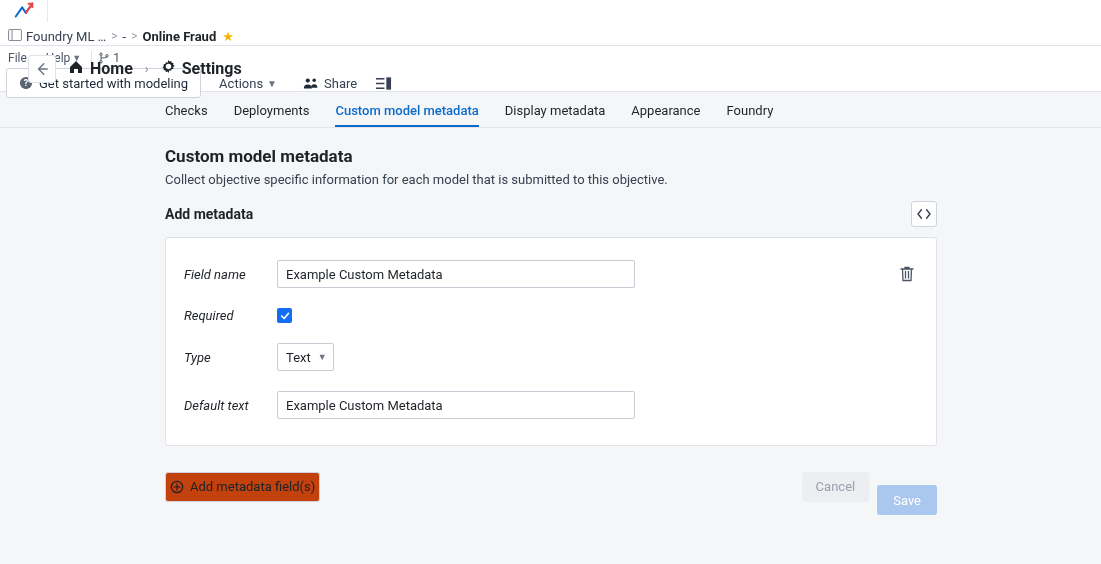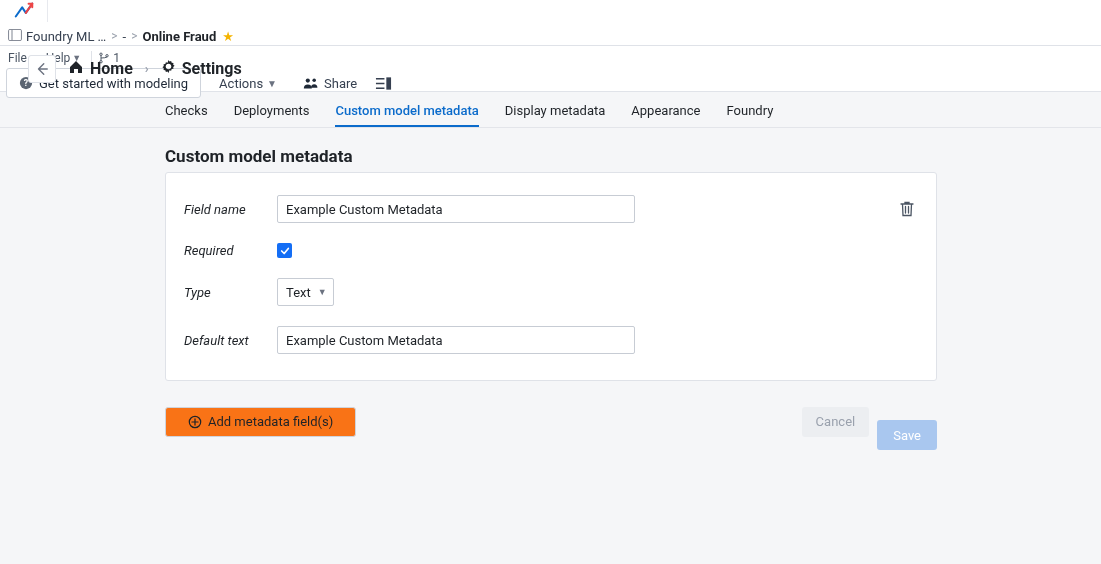--- a/index.html
+++ b/index.html
@@ -58,21 +58,21 @@
 .field-label { width:93px; font-size:13px; color:#1f2328;font-style:italic; }
 .text-input { width:358px; height:28px; border:1px solid #c7ccd4; border-radius:2px; padding:0 8px; font-size:13px; color:#1f2328; background:#fff; }
 .checkbox { width:15px; height:15px; border-radius:2px; background:#146ef5; display:flex; align-items:center; justify-content:center; cursor:pointer; }
 .checkbox svg { color:#fff; width:10px; height:10px; display:block; }
 .select { height:28px; border:1px solid #c7ccd4; border-radius:2px; padding:0 22px 0 8px; font-size:13px; color:#1f2328; background:#fff; position:relative; display:inline-flex; align-items:center; cursor:pointer; }
 .select .caret { position:absolute; right:6px; font-size:9px; color:#6b7280; }
 .trash-btn { margin-left:auto; width:22px; height:22px; border:none; background:transparent; display:flex; align-items:center; justify-content:center; cursor:pointer; color:#4b5563; }
 .trash-btn svg { width:14px; height:16px; }
 
 .footer-row { display:flex; align-items:center; width:772px; margin-top:12px; }
-.add-btn { display:flex; align-items:center; height:30px; padding:0 22px; border:1px solid #cfd4dc; border-radius:3px; background:#f97316; font-size:13px; color:#1f2328; cursor:pointer; }
+.add-btn { display:flex; align-items:center; height:30px; padding:0 4px; border:1px solid #cfd4dc; border-radius:3px; background:#c2410c; font-size:13px; color:#1f2328; cursor:pointer; }
 .add-btn svg { margin-right:6px; }
 .spacer { flex:1; }
 .cancel-btn { height:30px; padding:0 14px; border:none; border-radius:3px; background:#eceef1; color:#9aa1ad; font-size:13px; margin-right:8px; cursor:default; }
 .save-btn { height:30px; padding:0 16px; border:none; border-radius:3px; background:#a9c7ef; color:#fff; font-size:13px; cursor:default;margin-top:27px; }
 </style>
 </head>
 <body>
 
 <div class="app-bar">
   <div class="app-logo-cell">
@@ -178,21 +178,30 @@
   <div class="tab">Checks</div>
   <div class="tab">Deployments</div>
   <div class="tab active">Custom model metadata</div>
   <div class="tab">Display metadata</div>
   <div class="tab">Appearance</div>
   <div class="tab">Foundry</div>
 </div>
 
 <div class="content">
   <div class="section-title">Custom model metadata</div>
-
+  <div class="section-desc">Collect objective specific information for each model that is submitted to this objective.</div>
+
+  <div class="subsection-head">
+    <div class="subsection-title">Add metadata</div>
+    <button class="code-toggle">
+      <svg width="14" height="12" viewBox="0 0 16 14">
+          <path d="M5 2 L1 7 L5 12 M11 2 L15 7 L11 12" fill="none" stroke="#374151" stroke-width="1.6" stroke-linecap="round" stroke-linejoin="round"></path>
+        </svg>
+    </button>
+  </div>
 
   <div class="panel">
     <div class="field-row">
       <div class="field-label">Field name</div>
       <input class="text-input" value="Example Custom Metadata" style="">
       <button class="trash-btn">
         <svg viewBox="0 0 14 16">
             <path d="M1 3 H13 M5 3 V1.5 H9 V3 M2.5 3 L3 14.5 H11 L11.5 3 M5.5 5.5 V12 M8.5 5.5 V12" fill="none" stroke="#4b5563" stroke-width="1.3" stroke-linecap="round"></path>
           </svg>
       </button>

